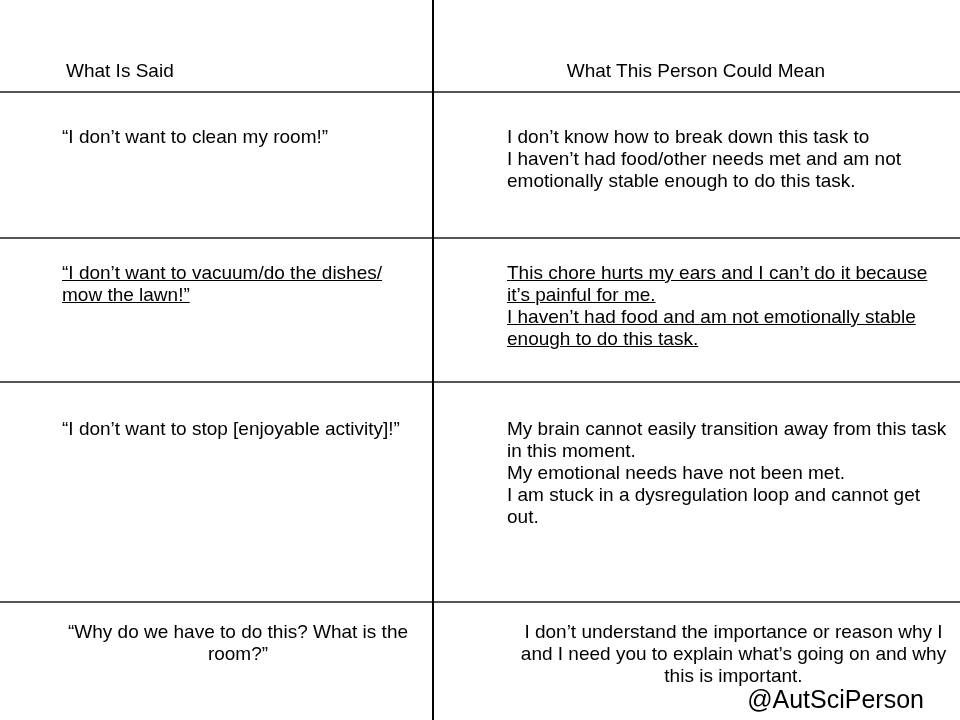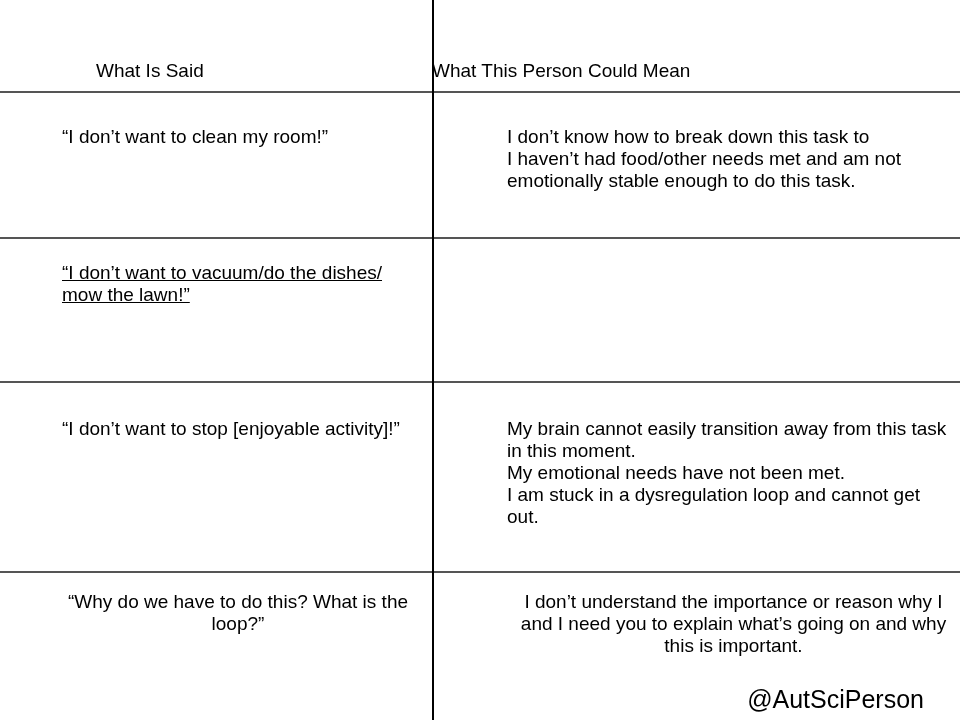--- a/index.html
+++ b/index.html
@@ -15,35 +15,35 @@
     line-height: 22px;
     overflow: hidden;
   }
 
   .row { display: flex; box-sizing: border-box; width: 960px; }
   .row.body-row { border-top: 2px solid var(--grid_line, #555555); }
 
   .row.header-row { height: 91px; }
   .row.r1 { height: 146px; }
   .row.r2 { height: 144px; text-decoration: underline; }
-  .row.r3 { height: 190px; }
+  .row.r3 { height: 220px; }
   .row.r4 { height: 163px; text-align: center; }
 
   .cell { box-sizing: border-box; }
   .cell.said { width: 432px; padding-left: 62px; padding-right: 18px; }
   .cell.mean { width: 528px; padding-left: 75px; }
 
   .r1 .cell { padding-top: 33px; }
   .r2 .cell { padding-top: 23px; }
   .r3 .cell { padding-top: 35px; }
   .r4 .cell { padding-top: 18px; }
 
   .header-cell { padding-top: 60px; font-size: 19px; }
-  .header-cell.said { padding-left: 96px; padding-right: 0; }
-  .header-cell.mean { padding-left: 0; padding-right: 0; }
+  .header-cell.said { padding-left: 66px; padding-right: 0; }
+  .header-cell.mean { padding-left: 0; padding-right: 0; text-align: center; }
 
   .tline { white-space: nowrap; }
 
   .vline {
     position: absolute;
     left: 432px;
     top: 0;
     width: 2px;
     height: 720px;
     background: var(--divider, #000000);
@@ -79,39 +79,45 @@
       <div class="tline">I haven’t had food/other needs met and am not</div>
       <div class="tline">emotionally stable enough to do this task.</div>
     </div>
   </div>
 
   <div class="row body-row r2">
     <div class="cell said">
       <div class="tline">“I don’t want to vacuum/do the dishes/</div>
       <div class="tline">mow the lawn!”</div>
     </div>
+    <div class="cell mean">
+      <div class="tline">This chore hurts my ears and I can’t do it because</div>
+      <div class="tline">it’s painful for me.</div>
+      <div class="tline">I haven’t had food and am not emotionally stable</div>
+      <div class="tline">enough to do this task.</div>
+    </div>
   </div>
 
   <div class="row body-row r3">
     <div class="cell said">
       <div class="tline">“I don’t want to stop [enjoyable activity]!”</div>
     </div>
     <div class="cell mean">
       <div class="tline">My brain cannot easily transition away from this task</div>
       <div class="tline">in this moment.</div>
       <div class="tline">My emotional needs have not been met.</div>
       <div class="tline">I am stuck in a dysregulation loop and cannot get</div>
       <div class="tline">out.</div>
     </div>
   </div>
 
   <div class="row body-row r4">
     <div class="cell said">
       <div class="tline">“Why do we have to do this? What is the</div>
-      <div class="tline">loop?”</div>
+      <div class="tline">room?”</div>
     </div>
     <div class="cell mean">
       <div class="tline">I don’t understand the importance or reason why I</div>
       <div class="tline">and I need you to explain what’s going on and why</div>
       <div class="tline">this is important.</div>
     </div>
   </div>
 
   <div class="vline"></div>
 

